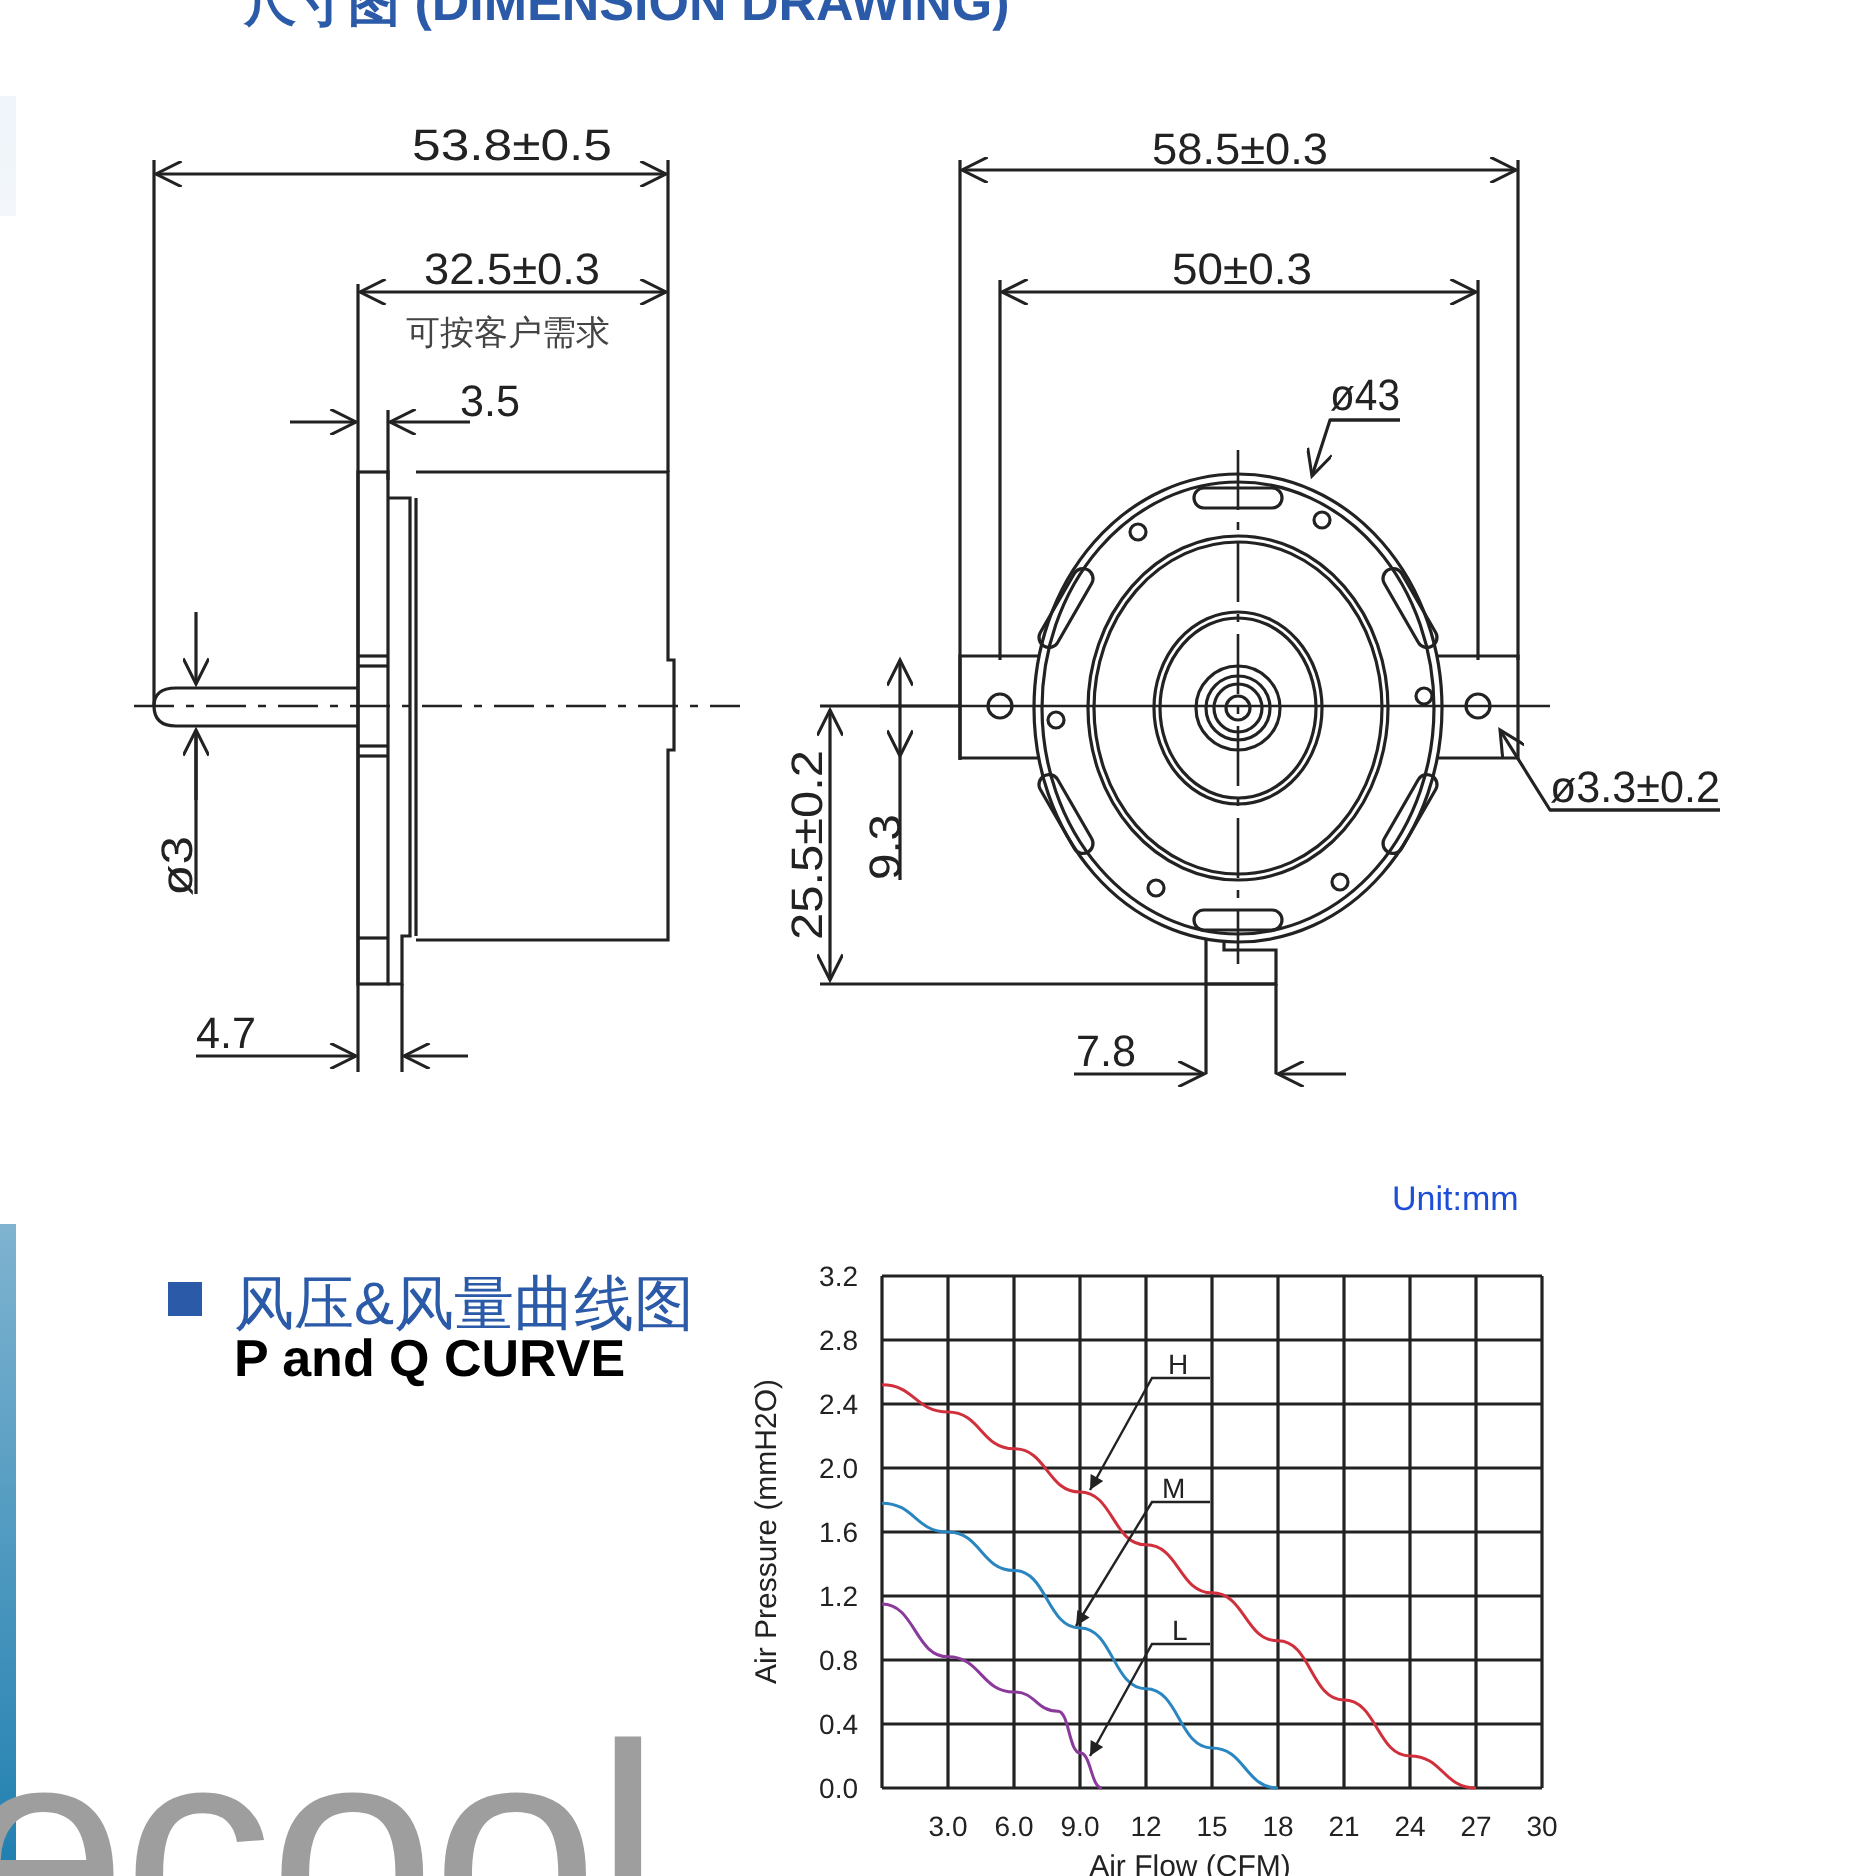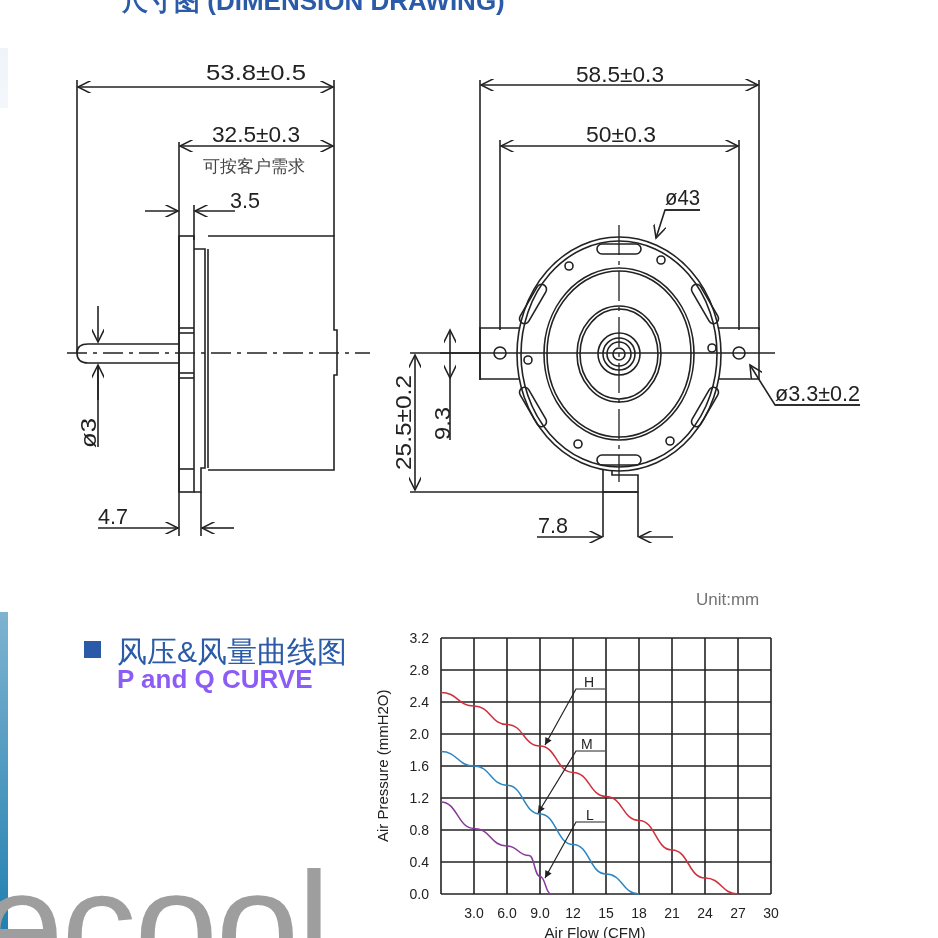--- a/index.html
+++ b/index.html
@@ -14,22 +14,22 @@
   .left-bar-top {
     left: 0; top: 48px; width: 8px; height: 60px;
     background: linear-gradient(#eef4fa, #f3f7fb);
   }
   .left-bar {
     left: 0; top: 612px; width: 8px; height: 326px;
     background: linear-gradient(#7fb3d0, #1f7fb0);
   }
   .pq-square { left: 84px; top: 641px; width: 17px; height: 17px; background: #2a5aa8; }
   .pq-cn { left: 117px; top: 632px; color: #2a5aa8; font-size: 30px; white-space: nowrap; }
-  .pq-en { left: 117px; top: 664px; color: #8b5cf6; font-size: 26px; font-weight: bold; white-space: nowrap; }
-  .unit { left: 696px; top: 590px; font-size: 17px; color: #737373; }
+  .pq-en { left: 117px; top: 664px; color: #000000; font-size: 26px; font-weight: bold; white-space: nowrap; }
+  .unit { left: 696px; top: 590px; font-size: 17px; color: #1d4ed8; }
   svg text { font-family: "Liberation Sans", sans-serif; }
   .dim { font-family: "Liberation Sans Narrow", "Liberation Sans", sans-serif; }
   .watermark {
     left: -20px; top: 850px; font-size: 150px; color: #9e9e9e; letter-spacing: -2px;
     white-space: nowrap; line-height: 1;
   }
 </style>
 </head>
 <body>
 

